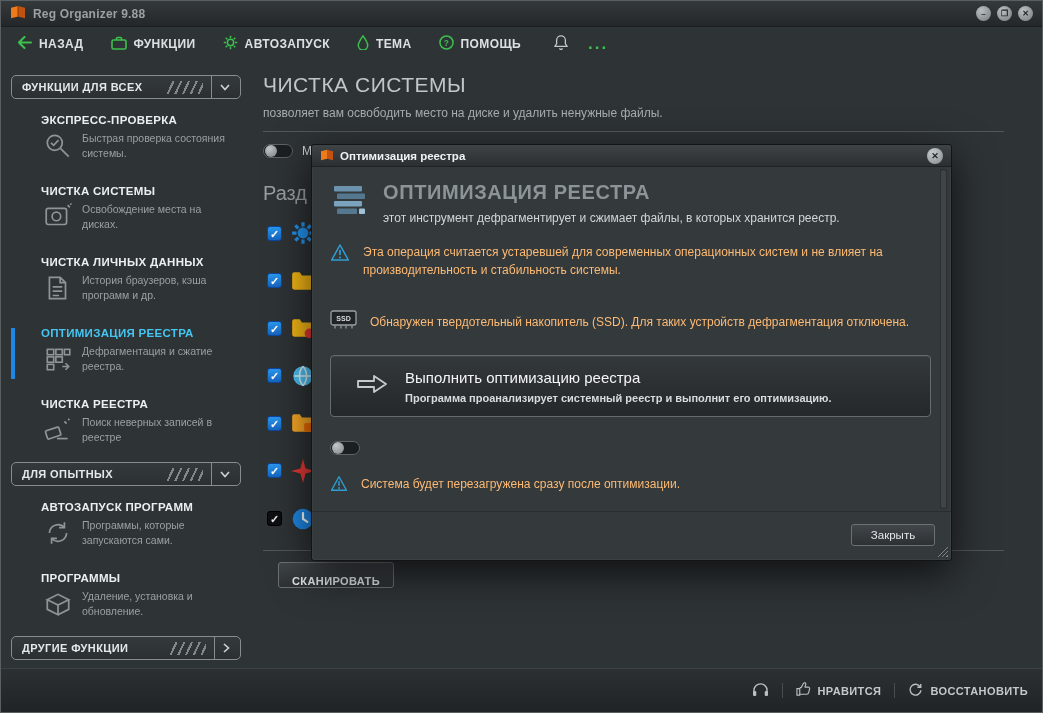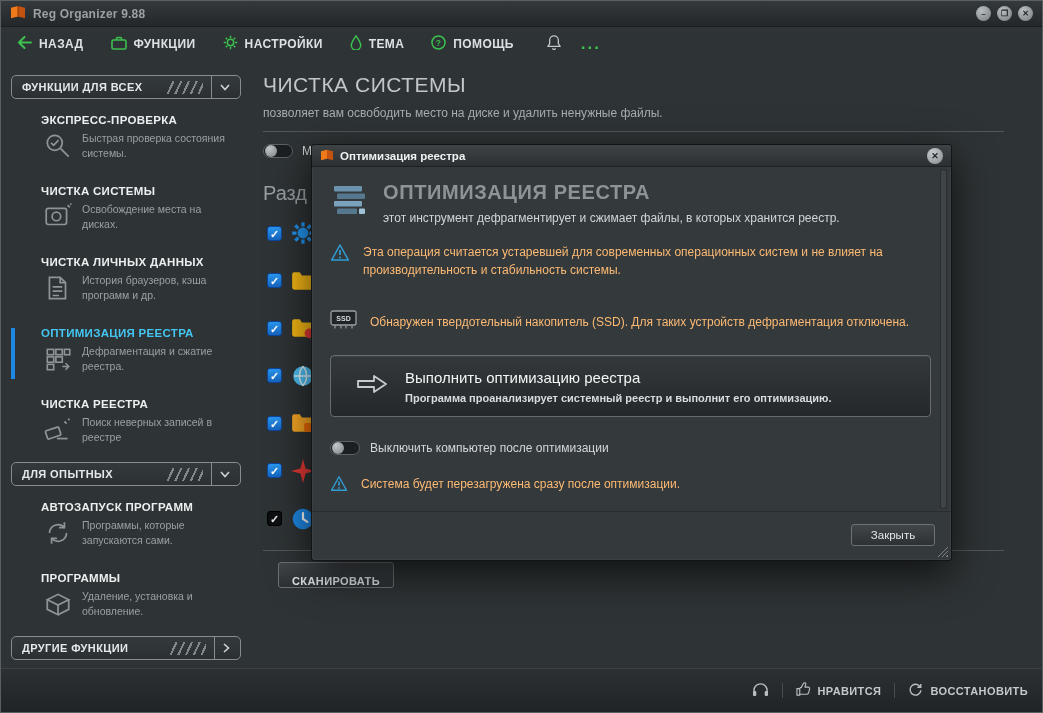--- a/index.html
+++ b/index.html
@@ -147,21 +147,21 @@
           </svg></span>
       <span>ФУНКЦИИ</span>
     </span>
     <span class="tb-item">
       <span><svg width="15" height="15" viewBox="0 0 20 20">
             <g stroke="#3cc04e" stroke-width="2" fill="none">
               <circle cx="10" cy="10" r="4.2"></circle>
               <path d="M10 1v3M10 16v3M1 10h3M16 10h3M3.6 3.6l2.1 2.1M14.3 14.3l2.1 2.1M16.4 3.6l-2.1 2.1M5.7 14.3l-2.1 2.1"></path>
             </g>
           </svg></span>
-      <span>НАСТРОЙКИ</span>
+      <span>АВТОЗАПУСК</span>
     </span>
     <span class="tb-item">
       <span><svg width="12" height="15" viewBox="0 0 12 16">
             <path d="M6 1 C6 1 1 8 1 11 a5 5 0 0 0 10 0 C11 8 6 1 6 1 Z" stroke="#3cc04e" stroke-width="1.6" fill="none"></path>
           </svg></span>
       <span>ТЕМА</span>
     </span>
     <span class="tb-item">
       <span><svg width="15" height="15" viewBox="0 0 16 16">
             <circle cx="8" cy="8" r="7" stroke="#3cc04e" stroke-width="1.6" fill="none"></circle>
@@ -414,21 +414,20 @@
               <path d="M2 9 H18 V4 L30 12 L18 20 V15 H2 Z" stroke="#c6cbcd" stroke-width="1.8" fill="none" stroke-linejoin="round"></path>
             </svg></span>
         <div>
           <div class="t1">Выполнить оптимизацию реестра</div>
           <div class="t2">Программа проанализирует системный реестр и выполнит его оптимизацию.</div>
         </div>
       </div>
 
       <div class="toggle-row">
         <span class="toggle"></span>
-        <span>Выключить компьютер после оптимизации</span>
       </div>
 
       <div class="info-row warn2">
         <span><svg width="18" height="17" viewBox="0 0 24 22">
               <path d="M12 2 L22 20 H2 Z" stroke="#2f9fd8" stroke-width="1.8" fill="none" stroke-linejoin="round"></path>
               <path d="M12 8 v6" stroke="#2f9fd8" stroke-width="2"></path>
               <circle cx="12" cy="17" r="1.2" fill="#2f9fd8"></circle>
             </svg></span>
         <span class="txt">Система будет перезагружена сразу после оптимизации.</span>
       </div>

